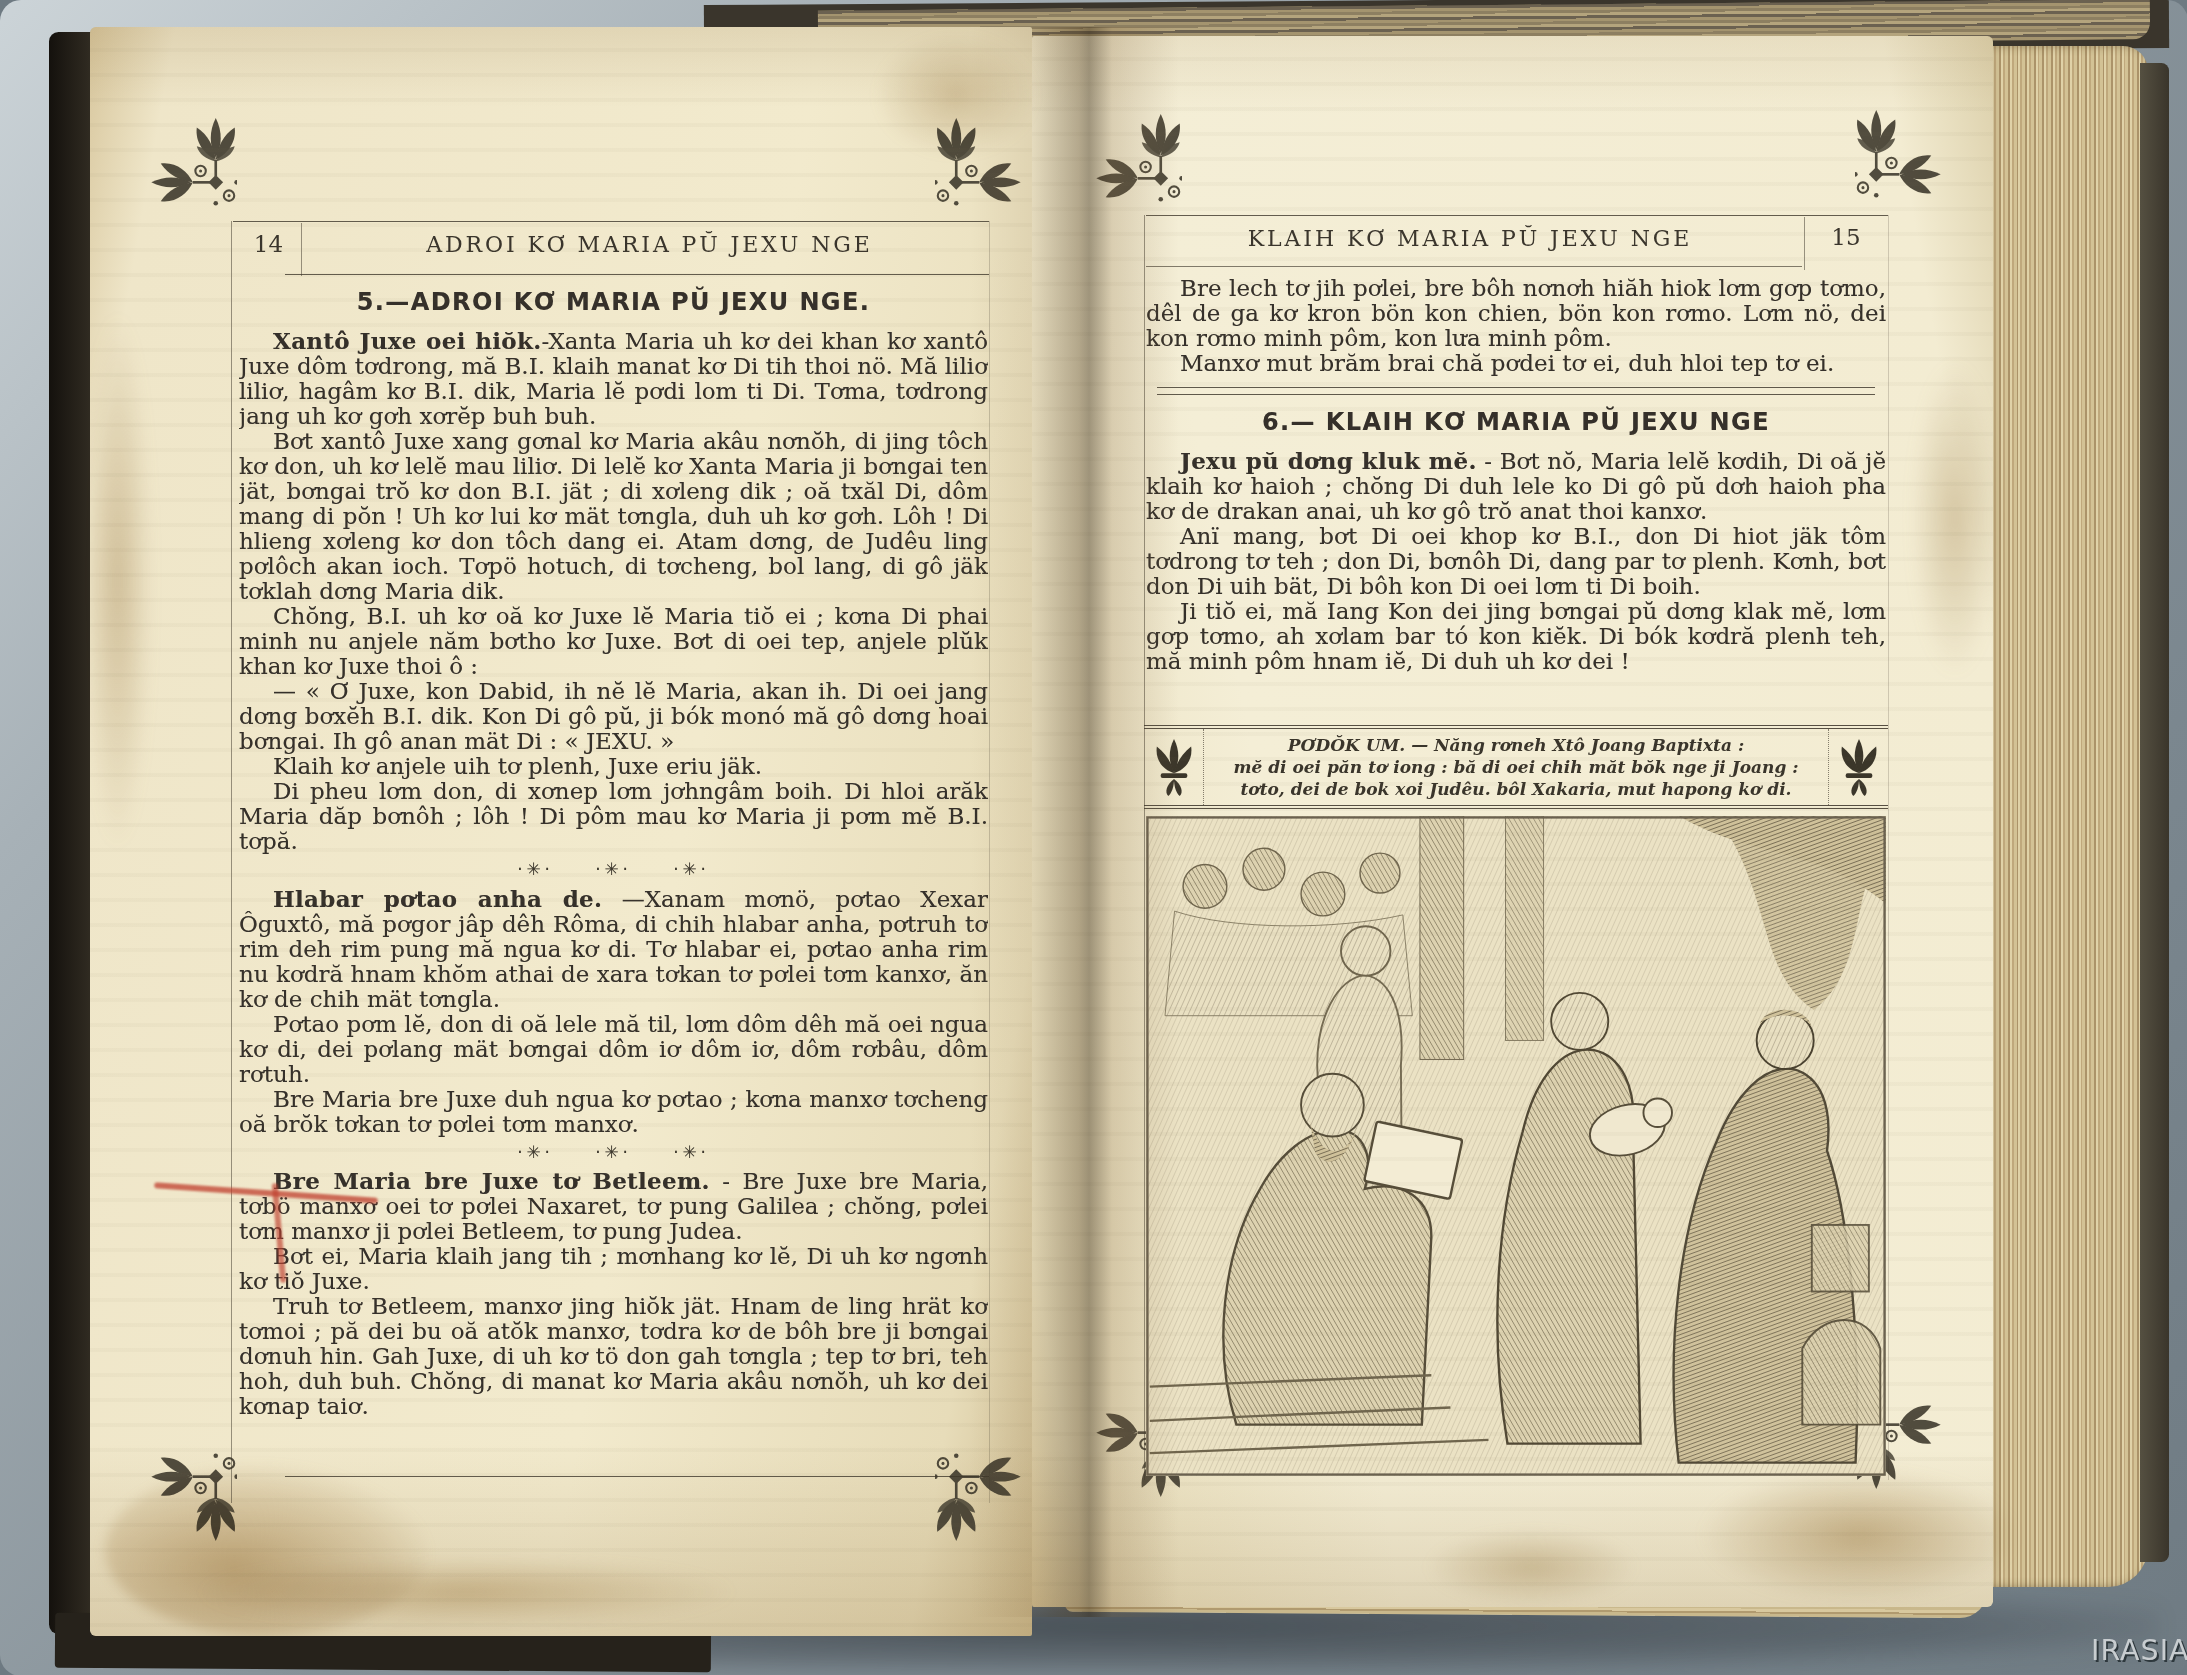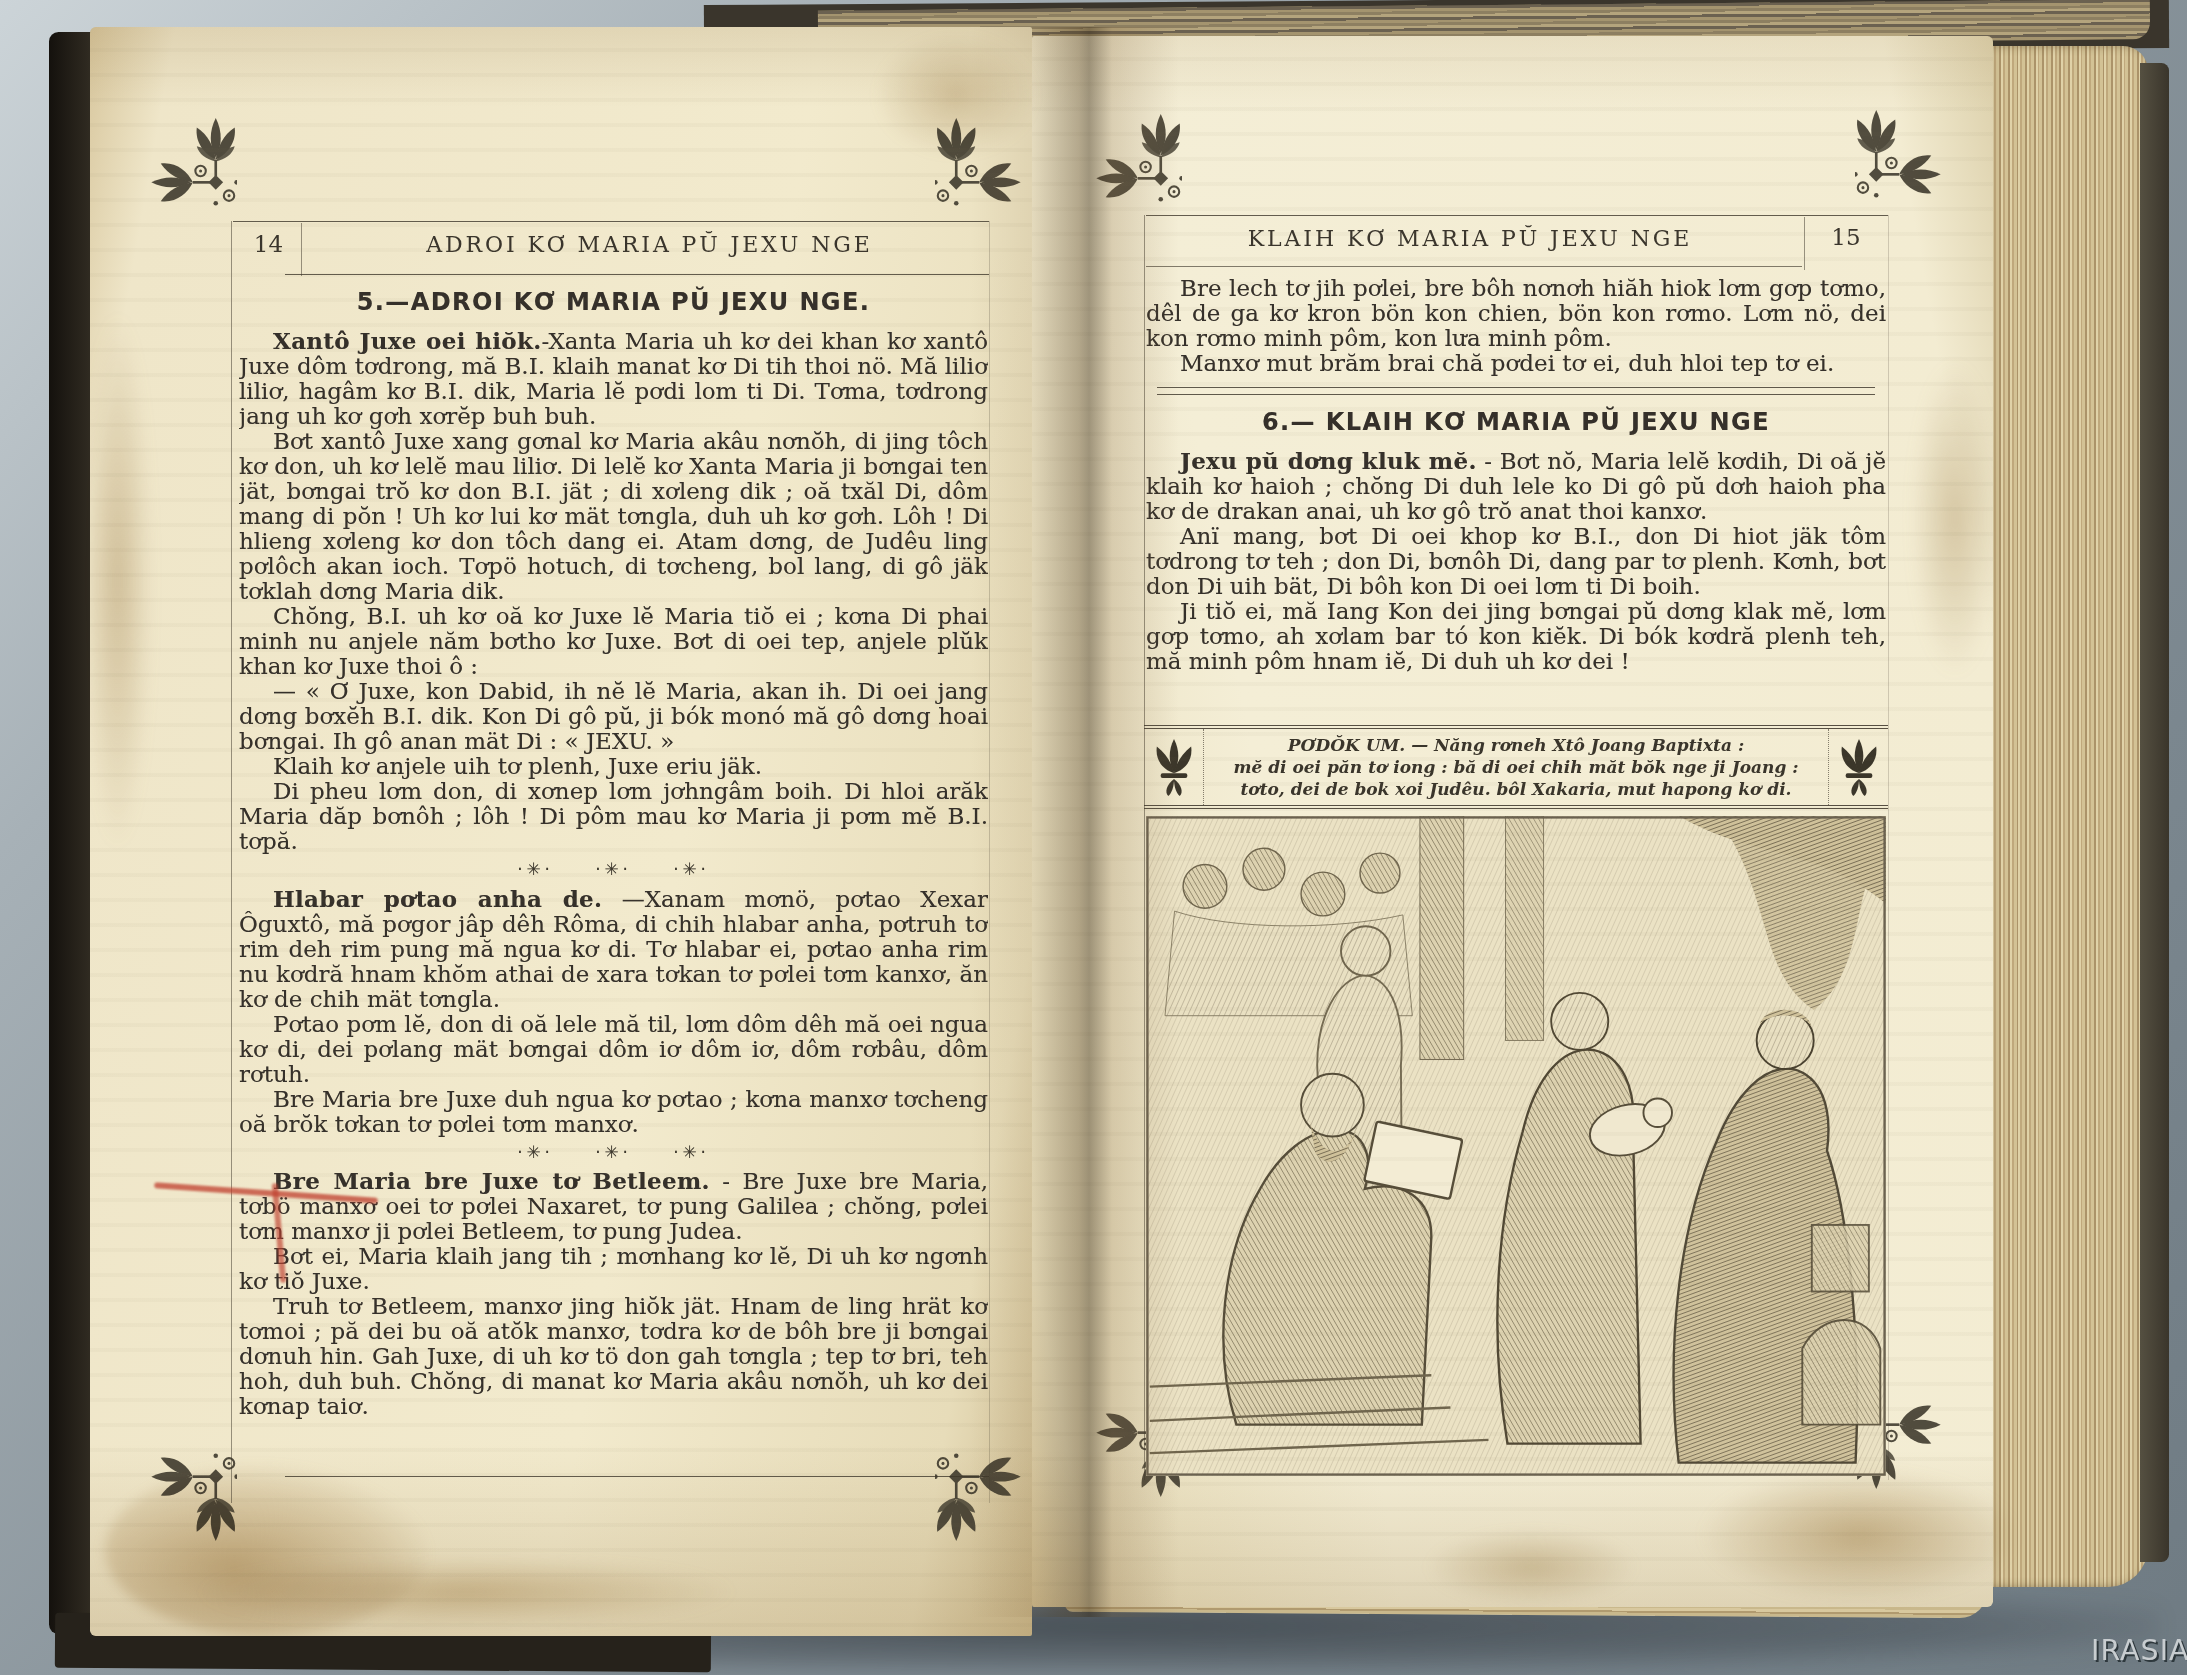--- a/index.html
+++ b/index.html
@@ -1,18 +1,18 @@
 <!DOCTYPE html>
 <html style="font-size:15px"><head>
 <meta charset="utf-8">
 <style>
   html,body{margin:0;padding:0;background:#6e7a82;}
   #scene{position:relative;width:2188px;height:1676px;overflow:hidden;
     background:linear-gradient(135deg,#ccd4d8 0%,#a7b1b7 22%,#8a959c 48%,#7b878f 75%,#6f7b83 100%);
-    font-family:"DejaVu Serif",serif;color:#34302a;}
+    font-family:"DejaVu Serif",serif;color:#34302a;border-radius:21px;}
   .abs{position:absolute;}
   
   #book-shadow{left:67px;top:1579px;width:2092px;height:95px;
     background:radial-gradient(ellipse at 50% 50%,rgba(25,30,35,.55),rgba(25,30,35,.25) 55%,transparent 78%);
     filter:blur(9.5px);}
   #top-dark{left:704px;top:0;width:1465px;height:53px;background:#3a352c;transform:rotate(-.4deg);}
   #top-stack{left:818px;top:4.8px;width:1332px;height:40px;transform:rotate(-.5deg);
     background:repeating-linear-gradient(to bottom,#6b6150 0 2.9px,#a4946f 2.9px 5.7px,#8d7f61 5.7px 8.6px,#b4a47d 8.6px 11.4px);
     border-radius:0 0 17px 9.5px;}
   #left-cover{left:49px;top:32px;width:95px;height:1602px;border-radius:9.5px 0 0 9.5px;

